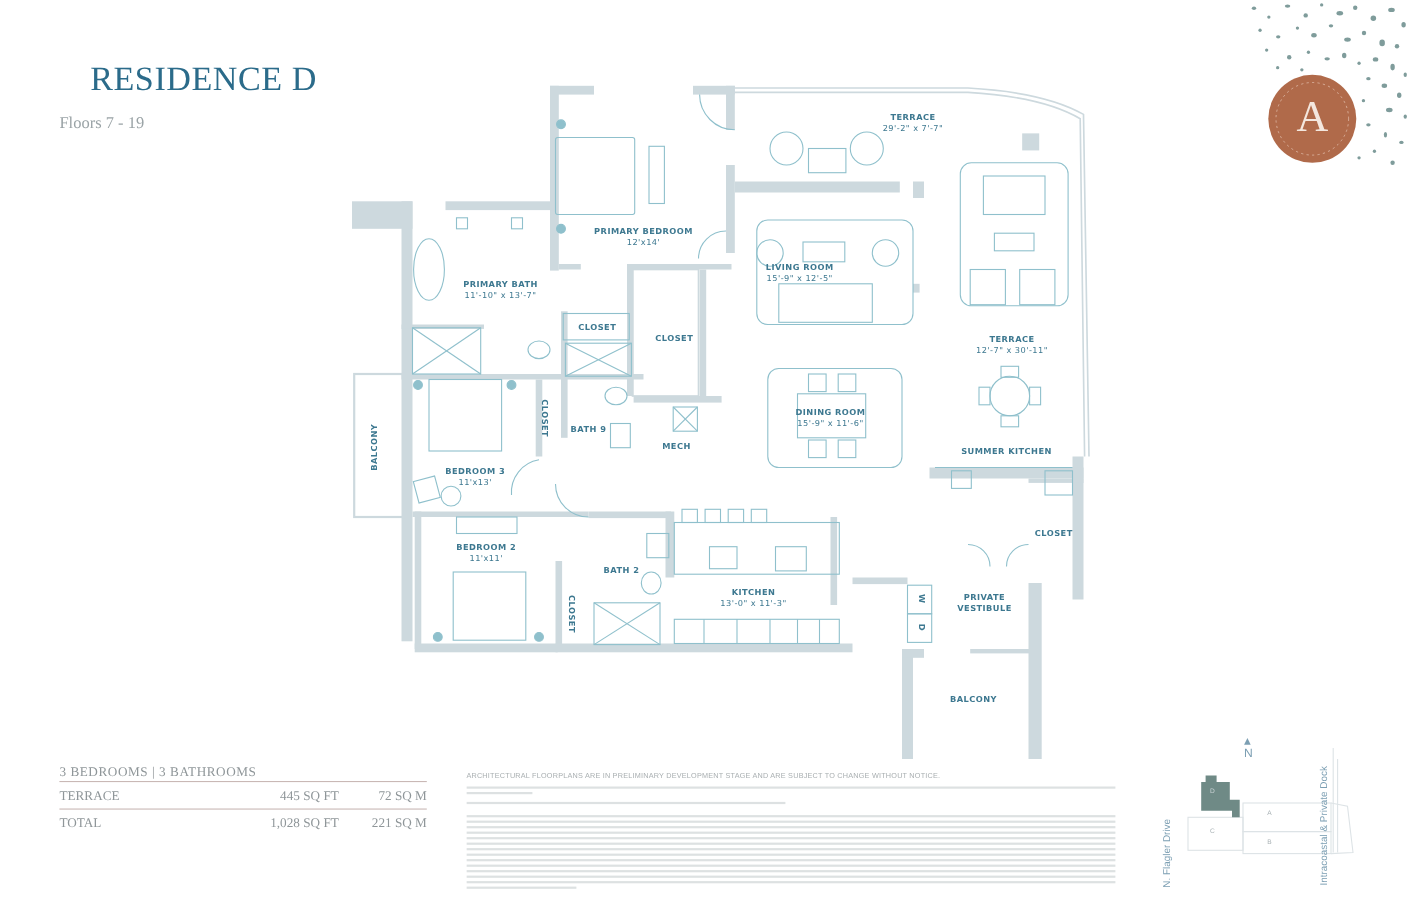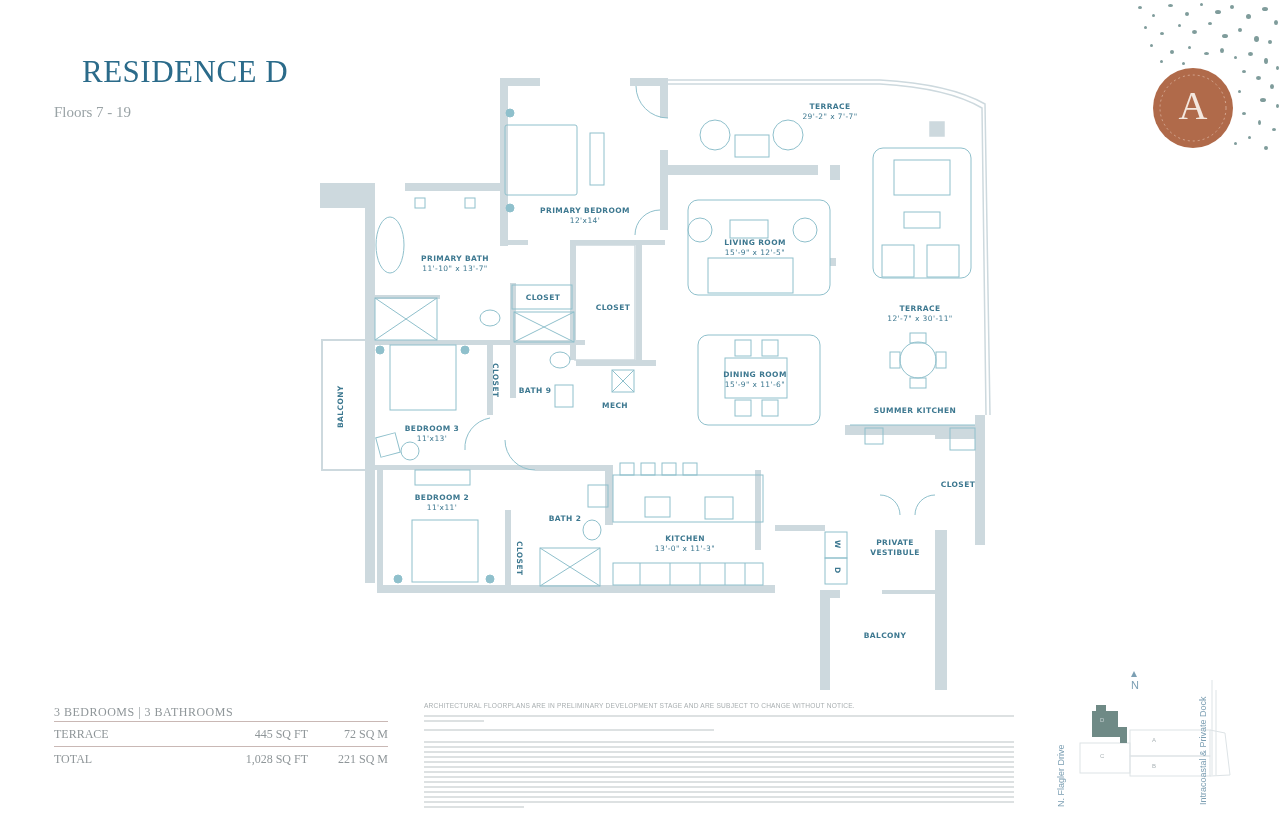--- a/index.html
+++ b/index.html
@@ -9,21 +9,21 @@
   .logo-area{position:absolute;left:1130px;top:0;width:150px;height:160px;}
   .speckle{position:absolute;border-radius:50%;background:#7f9c9b;}
   .badge{position:absolute;left:1153px;top:68px;width:80px;height:80px;border-radius:50%;background:#b06a4a;}
   .badge-letter{position:absolute;left:0;top:14px;width:80px;text-align:center;color:#f4e7de;font-size:40px;font-family:"Liberation Serif",serif;}
   .badge-ring{position:absolute;left:0;top:0;width:80px;height:80px;}
   .plan{position:absolute;left:0;top:0;width:1280px;height:700px;}
   .room-label{position:absolute;font-family:"DejaVu Sans","Liberation Sans",sans-serif;font-size:7.5px;color:#3d7890;text-align:center;letter-spacing:0.4px;line-height:10px;font-weight:bold;}
   .room-label .dim{display:block;font-weight:normal;}
   .vert{writing-mode:vertical-rl;}
   .vert-ccw{writing-mode:vertical-rl;transform:rotate(180deg);}
-  .area-table{position:absolute;left:54px;top:692px;width:334px;font-family:"Liberation Serif",serif;color:#8f9699;margin-top:11px;}
+  .area-table{position:absolute;left:54px;top:692px;width:334px;font-family:"Liberation Serif",serif;color:#8f9699;}
   .area-head{font-size:12px;letter-spacing:0.5px;height:18px;line-height:18px;}
   .area-row{display:flex;font-size:12px;height:24px;line-height:24px;border-top:1.5px solid #c9b8b5;}
   .area-row .c1{flex:1;}
   .area-row .c2{width:110px;text-align:right;}
   .area-row .c3{width:80px;text-align:right;}
   .disclaimer{position:absolute;left:424px;top:702px;width:596px;font-family:"Liberation Sans",sans-serif;color:#a8aeb0;}
   .disc-head{font-size:6.6px;letter-spacing:0.2px;}
   .keyplan{position:absolute;left:1040px;top:665px;width:220px;height:150px;}
   .kp-text{position:absolute;font-family:"Liberation Sans",sans-serif;font-size:9px;color:#7c9fb3;}
 </style>
@@ -239,21 +239,21 @@
     <path d="M490 418 A30 30 0 0 0 465 450"></path>
     <path d="M505 440 A30 30 0 0 0 535 470"></path>
     <path d="M880 495 A20 20 0 0 1 900 515"></path>
     <path d="M935 495 A20 20 0 0 0 915 515"></path>
   </g>
 </svg>
 
 <div class="room-label" style="left:530px;top:206px;width:110px"><span>PRIMARY BEDROOM</span><span class="dim">12'x14'</span></div>
 <div class="room-label" style="left:400px;top:254px;width:110px"><span>PRIMARY BATH</span><span class="dim">11'-10" x 13'-7"</span></div>
 <div class="room-label" style="left:775px;top:102px;width:110px"><span>TERRACE</span><span class="dim">29'-2" x 7'-7"</span></div>
-<div class="room-label" style="left:700px;top:238px;width:110px"><span>LIVING ROOM</span><span class="dim">15'-9" x 12'-5"</span></div>
+<div class="room-label" style="left:672px;top:238px;width:110px"><span>LIVING ROOM</span><span class="dim">15'-9" x 12'-5"</span></div>
 <div class="room-label" style="left:865px;top:304px;width:110px"><span>TERRACE</span><span class="dim">12'-7" x 30'-11"</span></div>
 <div class="room-label" style="left:513px;top:293px;width:60px"><span>CLOSET</span></div>
 <div class="room-label" style="left:580px;top:303px;width:66px"><span>CLOSET</span></div>
 <div class="room-label" style="left:700px;top:370px;width:110px"><span>DINING ROOM</span><span class="dim">15'-9" x 11'-6"</span></div>
 <div class="room-label" style="left:860px;top:406px;width:110px"><span>SUMMER KITCHEN</span></div>
 <div class="room-label vert-ccw" style="left:336px;top:388px;height:40px"><span>BALCONY</span></div>
 <div class="room-label vert" style="left:490px;top:360px;height:40px"><span>CLOSET</span></div>
 <div class="room-label" style="left:515px;top:386px;width:40px"><span>BATH 9</span></div>
 <div class="room-label" style="left:598px;top:401px;width:34px"><span>MECH</span></div>
 <div class="room-label" style="left:380px;top:424px;width:104px"><span>BEDROOM 3</span><span class="dim">11'x13'</span></div>

